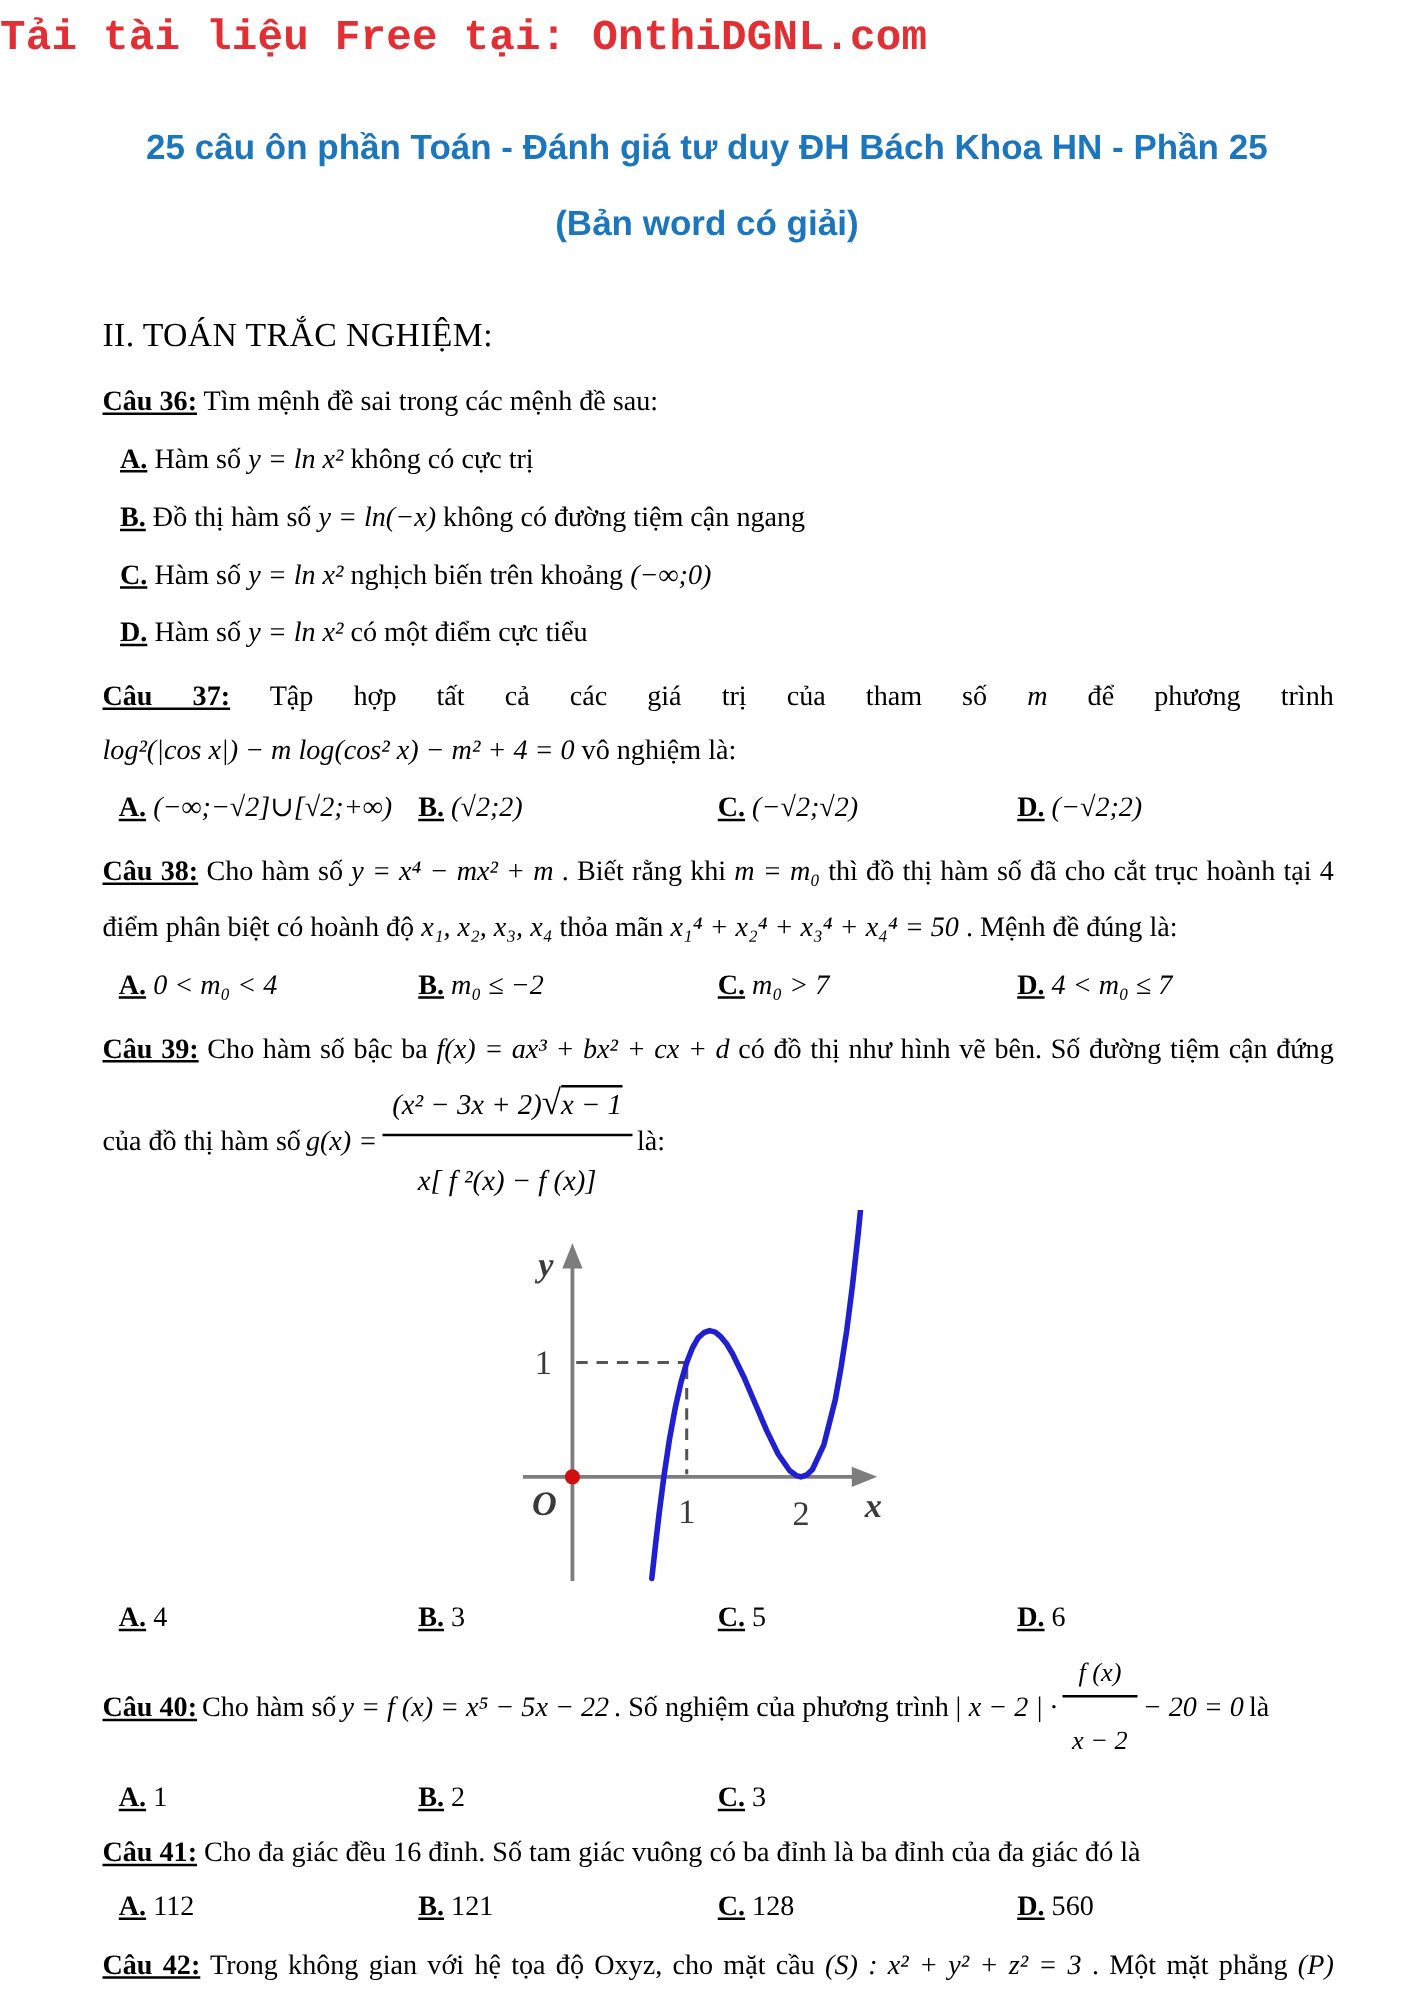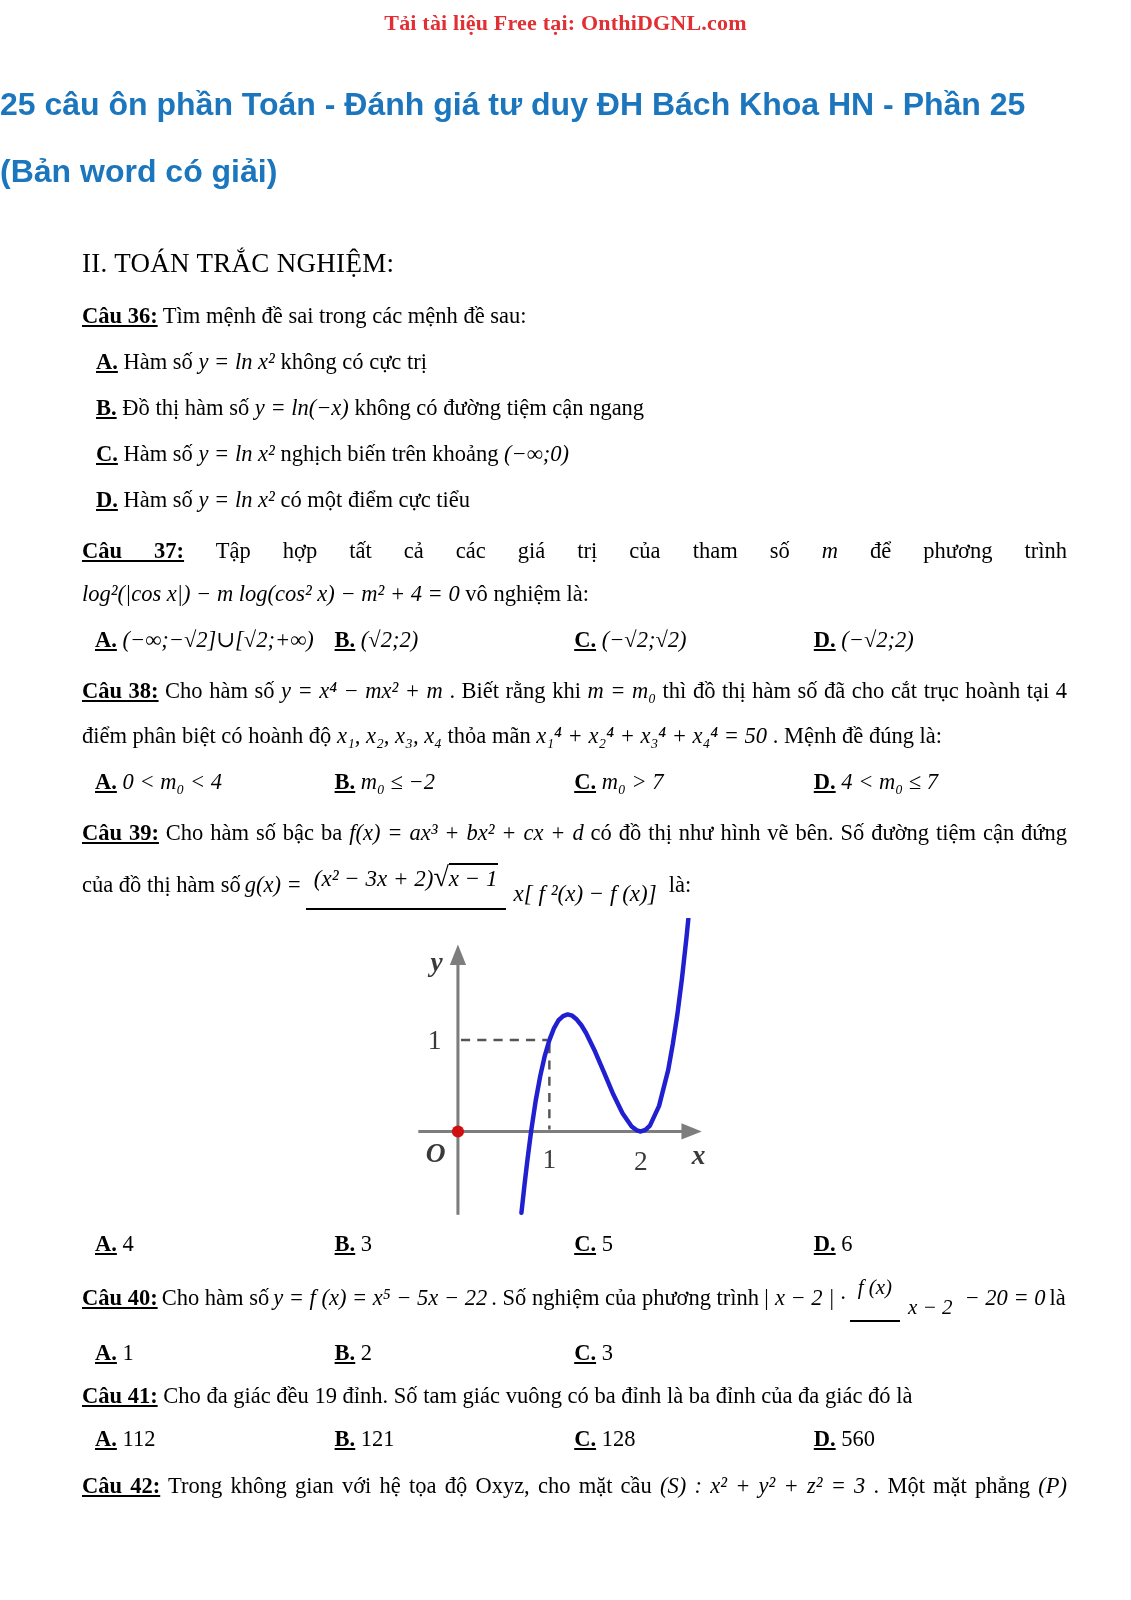--- a/index.html
+++ b/index.html
@@ -3,43 +3,43 @@
 <meta charset="utf-8">
 <style>
   html,body { margin:0; padding:0; }
   body {
     width:1131px; height:1600px; overflow:hidden;
     background:#ffffff; color:#000;
     font-family:"Liberation Serif","DejaVu Serif",serif;
     font-size:22.5px; line-height:1.38;
   }
   .promo {
-    padding-top:8px; text-align:center;
-    font-family:Liberation Serif, serif;
-    font-weight:bold; font-size:22px; color:#e12f33; letter-spacing:.2px;
+    padding-top:8px; 
+    font-family:Liberation Mono, monospace;
+    font-weight:bold; font-size:34px; color:#e12f33; letter-spacing:.2px;
   }
   .title, .subtitle {
-    font-family:"Liberation Sans","DejaVu Sans",sans-serif;
-    font-weight:bold; font-size:32px; color:#1b76bd;
+    text-align:center; font-family:"Liberation Sans","DejaVu Sans",sans-serif;
+    font-weight:bold; font-size:28px; color:#1b76bd;
   }
   .title { margin-top:44px; }
   .subtitle { margin-top:22px; }
   .content { padding:0 64px 0 82px; }
   .section {
     margin:52px 0 0; font-size:27px; font-weight:normal; letter-spacing:.3px;
   }
   .para { margin:18px 0 0; text-align:justify; }
   .just { text-align-last:justify; }
   .qlabel { font-weight:bold;text-decoration:underline; }
   .m { font-style:italic; }
   .optline { margin-top:15px; padding-left:14px; }
   .optrow { display:flex; margin-top:15px; padding-left:13px; }
   .opt { flex:0 0 24.65%; white-space:nowrap; }
   .mline { display:flex; align-items:center; gap:4px; margin-top:12px; flex-wrap:nowrap; }
-  .frac { display:inline-flex; flex-direction:row; text-align:center; font-style:italic;justify-content:flex-end; }
+  .frac { display:inline-flex; flex-direction:column; text-align:center; font-style:italic;justify-content:flex-end; }
   .frac .num { padding:0 8px 4px; border-bottom:2px solid #000; white-space:nowrap; }
   .frac .den { padding:20px 8px 0; white-space:nowrap; }
   .frac-big { font-size:23px; }
   .frac-small { font-size:21px; }
   .root { white-space:nowrap; }
   .rsign { font-style:normal; font-size:1.22em; }
   .rbody { border-top:2px solid #000; padding-top:1px; }
   .graphwrap { width:330px; margin:8px auto 2px; transform:translateX(-12px); }
   .gtxt { font-family:"Liberation Serif","DejaVu Serif",serif; font-size:27px; fill:#3a3a3a; }
   .gitalic { font-style:italic; font-weight:bold; }
@@ -189,21 +189,21 @@
       <span>là</span>
     </div>
     <div class="optrow" style="">
       <div class="opt"><span class="qlabel">A.</span> <span>1</span></div>
       <div class="opt"><span class="qlabel">B.</span> <span>2</span></div>
       <div class="opt"><span class="qlabel">C.</span> <span>3</span></div>
     </div>
 
     <div class="para" style="margin-top:12px">
       <span class="qlabel">Câu 41:</span>
-      <span>Cho đa giác đều 19 đỉnh. Số tam giác vuông có ba đỉnh là ba đỉnh của đa giác đó là</span>
+      <span>Cho đa giác đều 16 đỉnh. Số tam giác vuông có ba đỉnh là ba đỉnh của đa giác đó là</span>
     </div>
     <div class="optrow" style="margin-top:12px">
       <div class="opt"><span class="qlabel">A.</span> <span>112</span></div>
       <div class="opt"><span class="qlabel">B.</span> <span>121</span></div>
       <div class="opt"><span class="qlabel">C.</span> <span>128</span></div>
       <div class="opt"><span class="qlabel">D.</span> <span>560</span></div>
     </div>
 
     <div class="para just" style="margin-top:16px">
       <span class="qlabel">Câu 42:</span>

